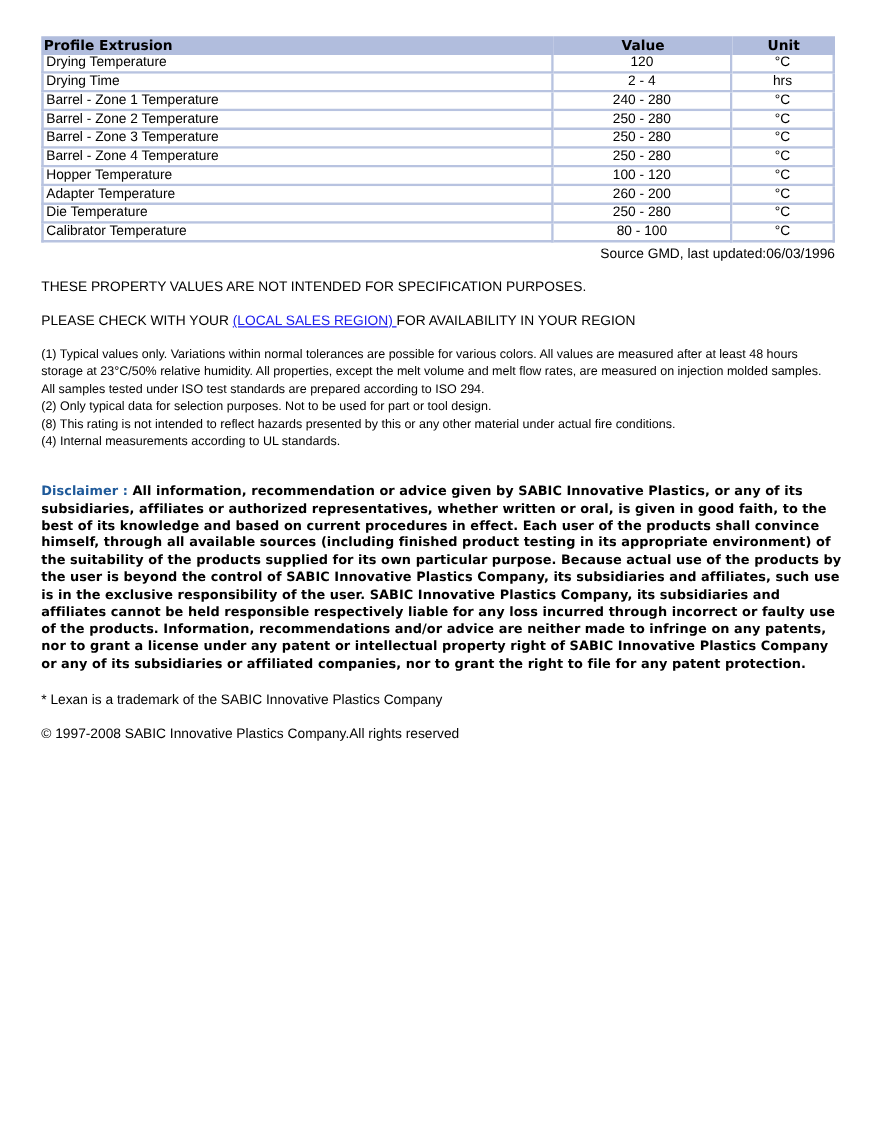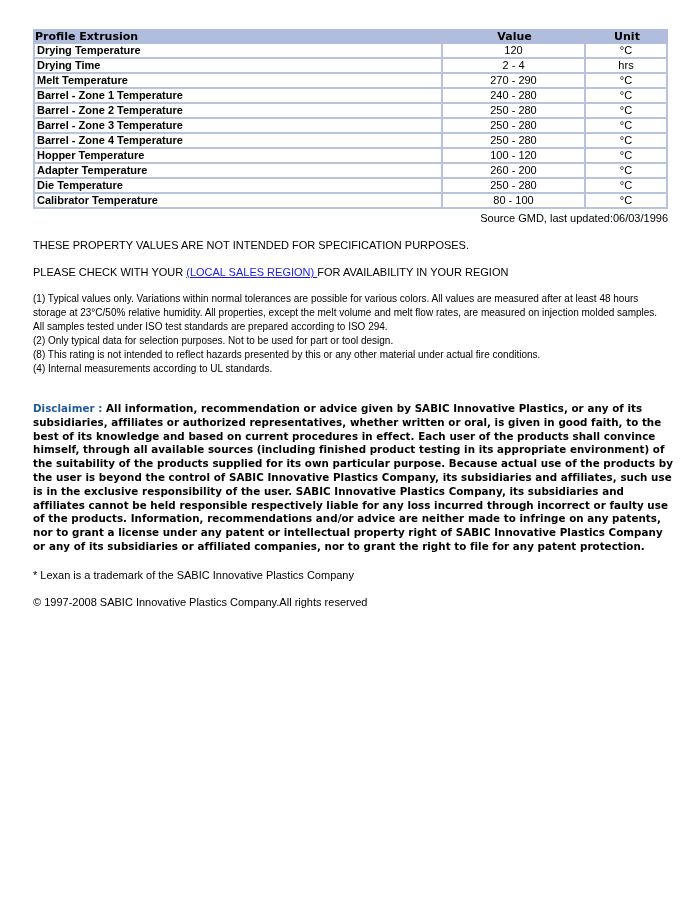--- a/index.html
+++ b/index.html
@@ -44,21 +44,21 @@
     table.props td {
       height: 13px;
       line-height: 13px;
       padding: 0 2px;
       font-size: 11px;
       border-bottom: 2px solid #b8c3e0;
       border-right: 2px solid #b8c3e0;
       background: #ffffff;
       white-space: nowrap;
     }
-    table.props td:first-child { border-left: 2px solid #b8c3e0; font-weight: bold; }
+    table.props td:first-child { border-left: 2px solid #b8c3e0; }
     table.props td.c-val, table.props td.c-unit { text-align: center; }
     col.w-name { width: 410px; }
     col.w-val { width: 143px; }
     col.w-unit { width: 82px; }
 
     .source {
       text-align: right;
       font-size: 11px;
       margin-top: 2px;
       height: 14px;
@@ -119,25 +119,20 @@
         <td>Drying Temperature</td>
         <td class="c-val">120</td>
         <td class="c-unit">°C</td>
       </tr>
       <tr>
         <td>Drying Time</td>
         <td class="c-val">2 - 4</td>
         <td class="c-unit">hrs</td>
       </tr>
       <tr>
-        <td>Melt Temperature</td>
-        <td class="c-val">270 - 290</td>
-        <td class="c-unit">°C</td>
-      </tr>
-      <tr>
         <td>Barrel - Zone 1 Temperature</td>
         <td class="c-val">240 - 280</td>
         <td class="c-unit">°C</td>
       </tr>
       <tr>
         <td>Barrel - Zone 2 Temperature</td>
         <td class="c-val">250 - 280</td>
         <td class="c-unit">°C</td>
       </tr>
       <tr>

